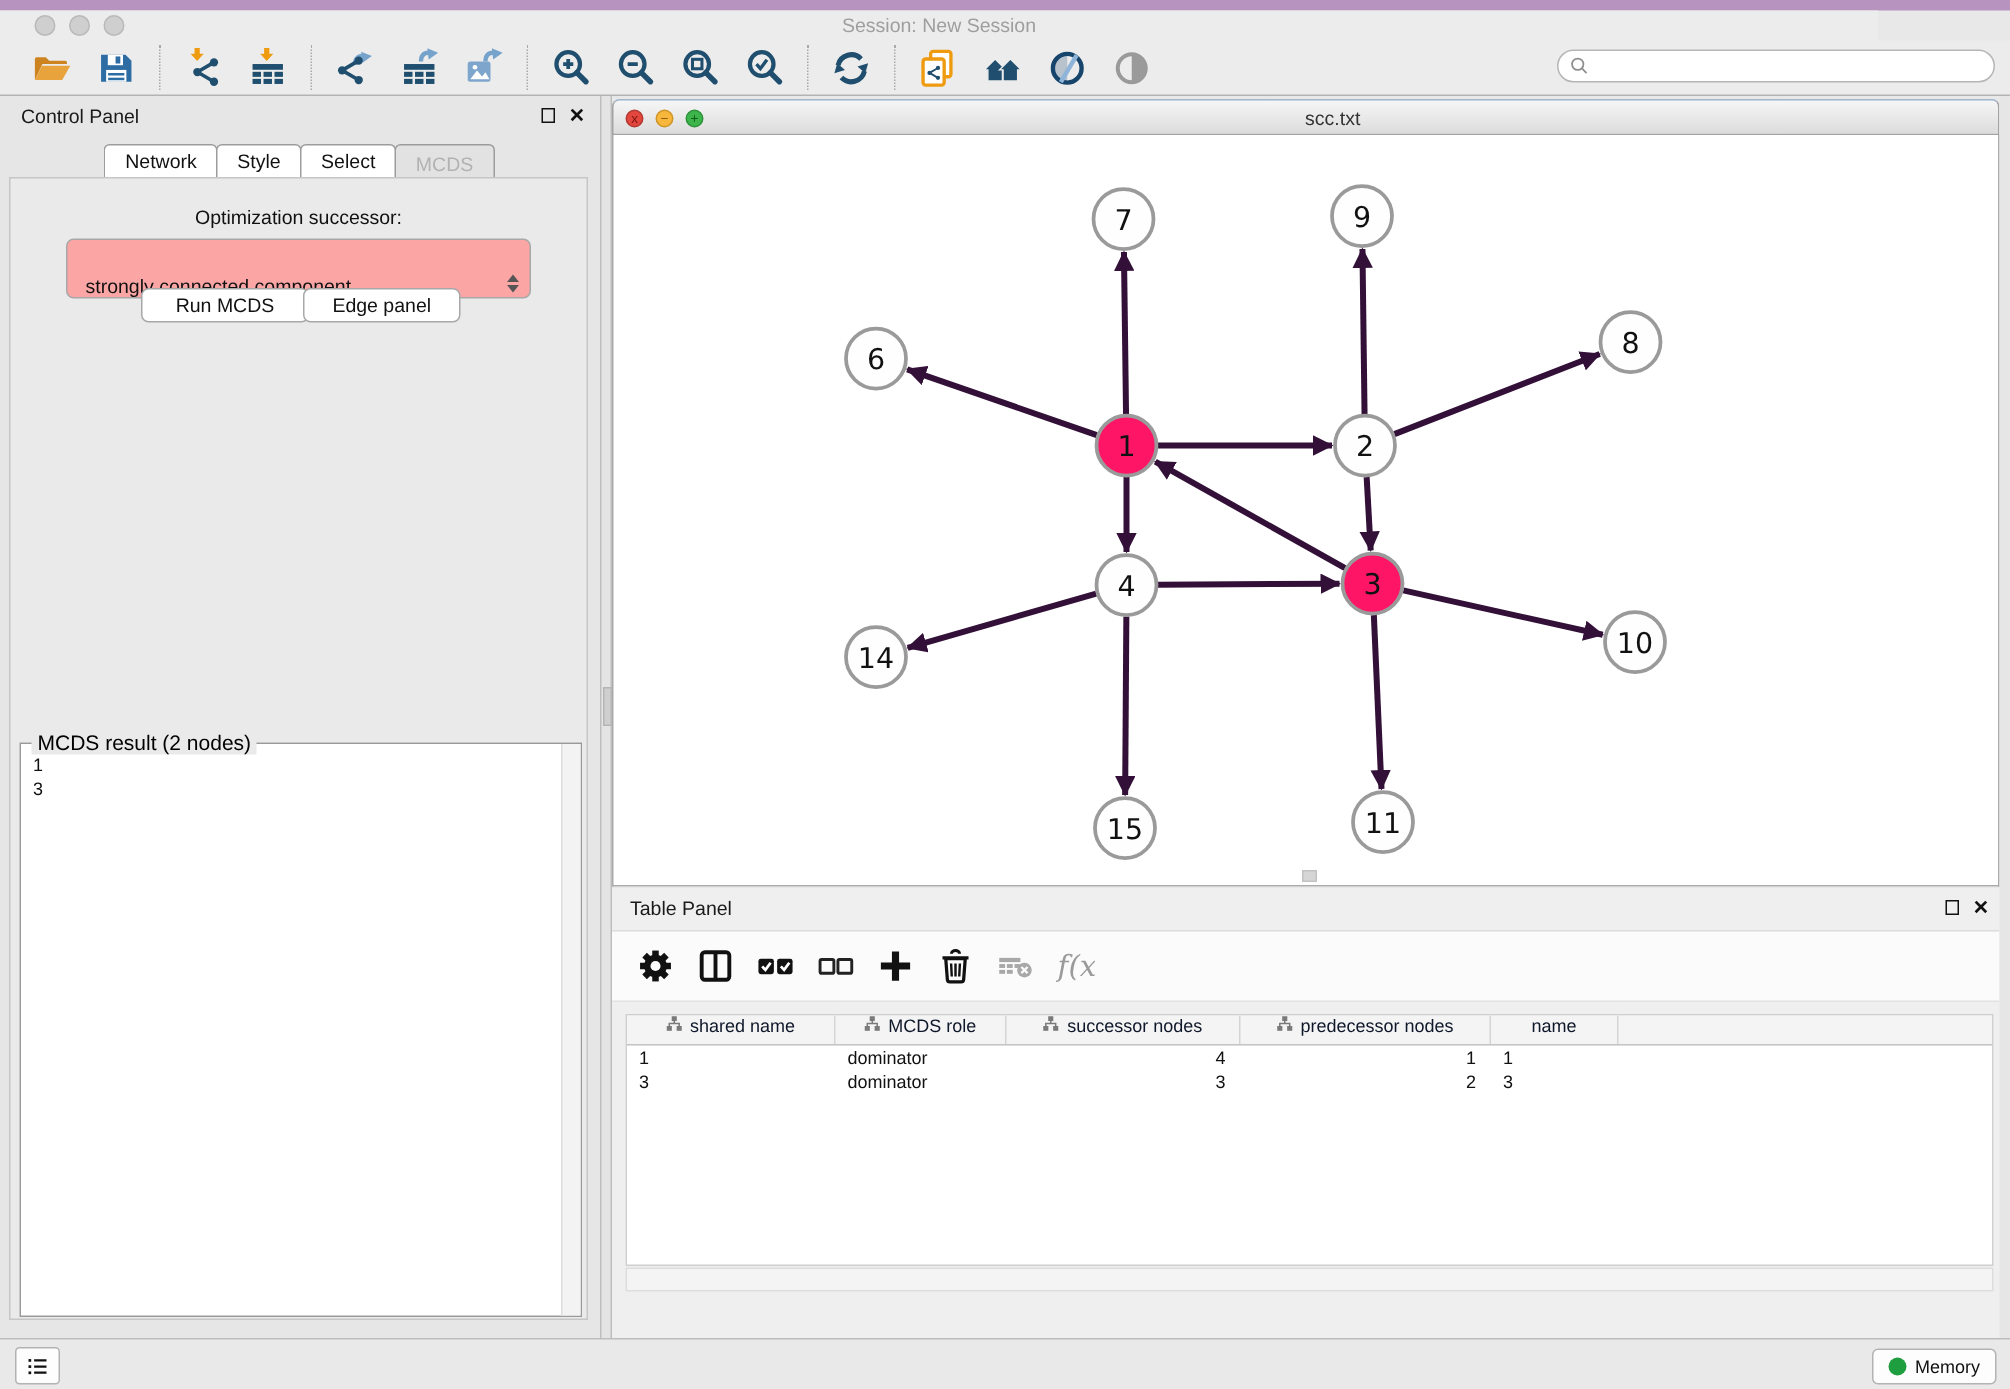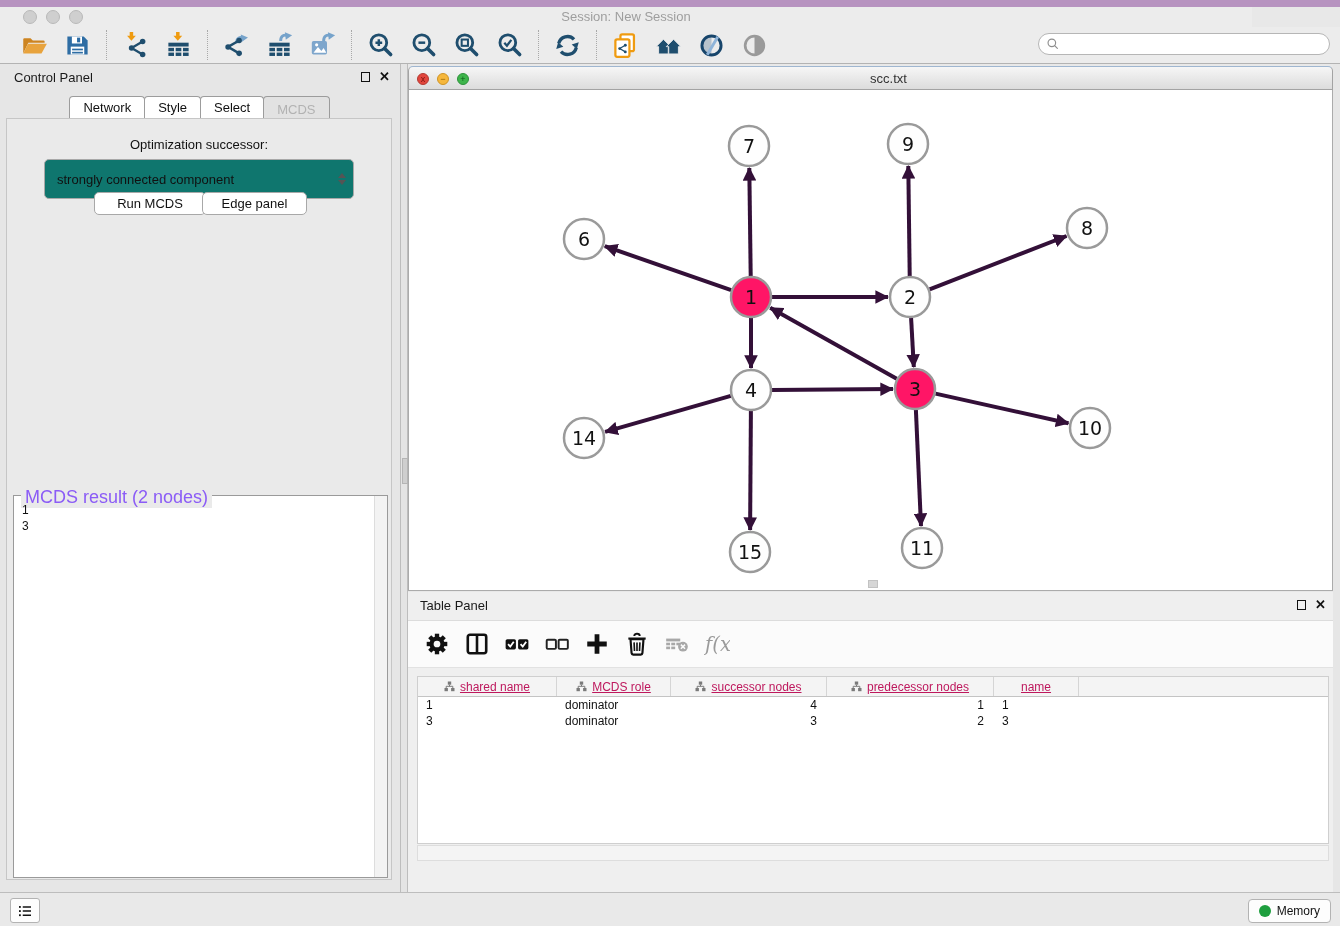--- a/index.html
+++ b/index.html
@@ -35,32 +35,32 @@
   .win-btns{position:absolute;right:10px;top:7px;display:flex;gap:9px;align-items:center;}
   .win-float{width:9px;height:10px;border:1.6px solid #111;box-sizing:border-box;display:inline-block;cursor:pointer;}
   .win-close{font-size:13px;font-weight:bold;color:#111;line-height:12px;cursor:pointer;}
   #cp-tabs{position:absolute;left:0;top:32px;width:100%;display:flex;justify-content:center;align-items:flex-start;}
   .cp-tab{background:#fff;border:1px solid #9c9c9c;border-bottom:none;border-radius:4px 4px 0 0;
     font-size:13px;color:#111;padding:3px 13px 4px;margin-left:-1px;cursor:pointer;}
   .cp-tab.active{background:#e2e2e2;color:#b2b2b2;padding-top:5px;}
   #cp-body{position:absolute;left:6px;top:54px;width:386px;height:824px;background:#eaeaea;
     border:1px solid #c6c6c6;box-sizing:border-box;height:762px;}
   #opt-label{position:absolute;left:0;right:0;top:18px;text-align:center;font-size:13px;color:#111;}
-  #criterion-select{position:absolute;left:37px;top:40px;width:310px;height:40px;background:#0f766e;
-    border:1px solid #a8a8a8;border-radius:5px;box-sizing:border-box;display:flex;align-items:center;cursor:pointer;}
+  #criterion-select{position:absolute;left:37px;top:40px;width:310px;height:40px;background:#fca5a5;
+    border:1px solid #a8a8a8;border-radius:5px;box-sizing:border-box;display:flex;align-items:flex-end;cursor:pointer;}
   #criterion-select .sel-text{flex:1;font-size:13px;color:#111;padding-left:12px;}
   .stepper{width:16px;height:18px;margin-right:3px;display:flex;flex-direction:column;align-items:center;justify-content:center;gap:2px;}
   .stepper .up{width:0;height:0;border-left:4px solid transparent;border-right:4px solid transparent;border-bottom:5px solid #555;}
   .stepper .down{width:0;height:0;border-left:4px solid transparent;border-right:4px solid transparent;border-top:5px solid #555;}
   .cp-btn{position:absolute;top:73px;height:23px;background:#fff;border:1px solid #a8a8a8;border-radius:5px;
     font-size:13px;color:#111;font-family:"Liberation Sans",sans-serif;cursor:pointer;box-sizing:border-box;}
   #run-btn{left:87px;width:112px;}
   #close-btn{left:195px;width:105px;}
   #result-box{position:absolute;left:6px;top:376px;width:373px;height:381px;border:1px solid #9a9a9a;background:#fff;}
-  #result-legend{position:absolute;left:7px;top:-9px;background:#eaeaea;padding:0 4px;font-size:18px;color:#8b5cf6;}
+  #result-legend{position:absolute;left:7px;top:-9px;background:#eaeaea;padding:0 4px;font-size:14px;color:#000000;}
   #result-list{position:absolute;left:0;top:1px;right:12px;bottom:0;font-size:12px;color:#111;
     padding:5px 0 0 8px;line-height:16px;white-space:pre;}
   #result-scroll{position:absolute;right:0;top:0;bottom:0;width:12px;background:#f3f3f3;border-left:1px solid #ddd;}
   
   #v-divider{position:absolute;left:400px;top:64px;width:8px;height:828px;background:#e4e4e4;
     border-left:1px solid #bdbdbd;border-right:1px solid #bdbdbd;box-sizing:border-box;cursor:col-resize;}
   #v-grip{position:absolute;left:1px;top:394px;width:4px;height:24px;background:#cfcfcf;border:1px solid #b5b5b5;}
   
   #net-window{position:absolute;left:408px;top:66px;width:925px;height:525px;}
   #net-titlebar{position:absolute;left:0;top:0;right:0;height:24px;
@@ -79,22 +79,22 @@
   #table-panel{position:absolute;left:408px;top:592px;width:932px;height:300px;background:#efefef;}
   #tp-toolbar{position:absolute;left:0;top:28px;right:7px;height:48px;background:#fbfbfb;
     border-top:1px solid #dcdcdc;border-bottom:1px solid #e2e2e2;display:flex;align-items:center;
     padding-left:16px;gap:14px;box-sizing:border-box;}
   .tp-icon{width:26px;height:26px;display:inline-block;cursor:pointer;}
   .tp-icon svg{width:100%;height:100%;}
   .tp-icon.disabled{cursor:default;}
   #tbl{position:absolute;left:9px;top:84px;width:912px;bottom:48px;background:#fff;
     border:1px solid #cfcfcf;box-sizing:border-box;overflow:hidden;}
   #tbl-header{display:flex;height:19px;background:#f4f4f4;border-bottom:1px solid #c4c4c4;}
-  .th{display:flex;align-items:center;justify-content:center;font-size:12px;color:#be185d;
-    border-right:1px solid #d5d5d5;box-sizing:border-box;gap:5px;cursor:pointer;text-decoration:underline;}
+  .th{display:flex;justify-content:center;font-size:12px;color:#0f172a;
+    border-right:1px solid #d5d5d5;box-sizing:border-box;gap:5px;cursor:pointer;}
   .th svg{width:11px;height:11px;}
   .tbl-row{display:flex;height:16px;}
   .td{font-size:12px;color:#111;box-sizing:border-box;padding:1px 8px 0;white-space:nowrap;}
   .td.num{text-align:right;padding-right:10px;}
   #tbl-scroll{position:absolute;left:9px;right:11px;bottom:31px;height:16px;background:#f4f4f4;border:1px solid #ddd;box-sizing:border-box;}
   #tp-tabs-strip{position:absolute;left:0;right:0;bottom:0;height:31px;background:#e2e2e2;
     display:flex;justify-content:center;align-items:center;}
   #tp-tabs{display:flex;border:1px solid #989898;border-radius:6px;overflow:hidden;background:#fff;height:22px;}
   .tp-tab{font-size:13px;color:#111;padding:3px 14px 0;border-left:1px solid #b5b5b5;cursor:pointer;box-sizing:border-box;}
   .tp-tab:first-child{border-left:none;}

